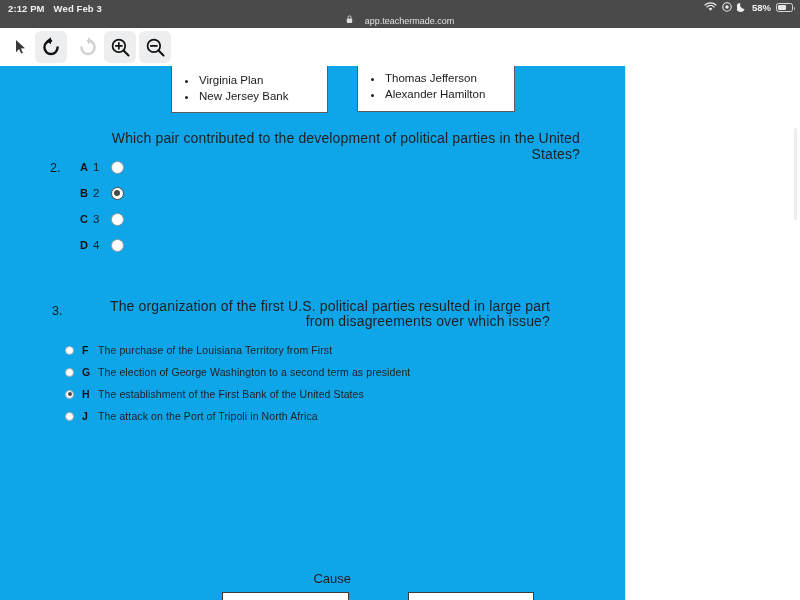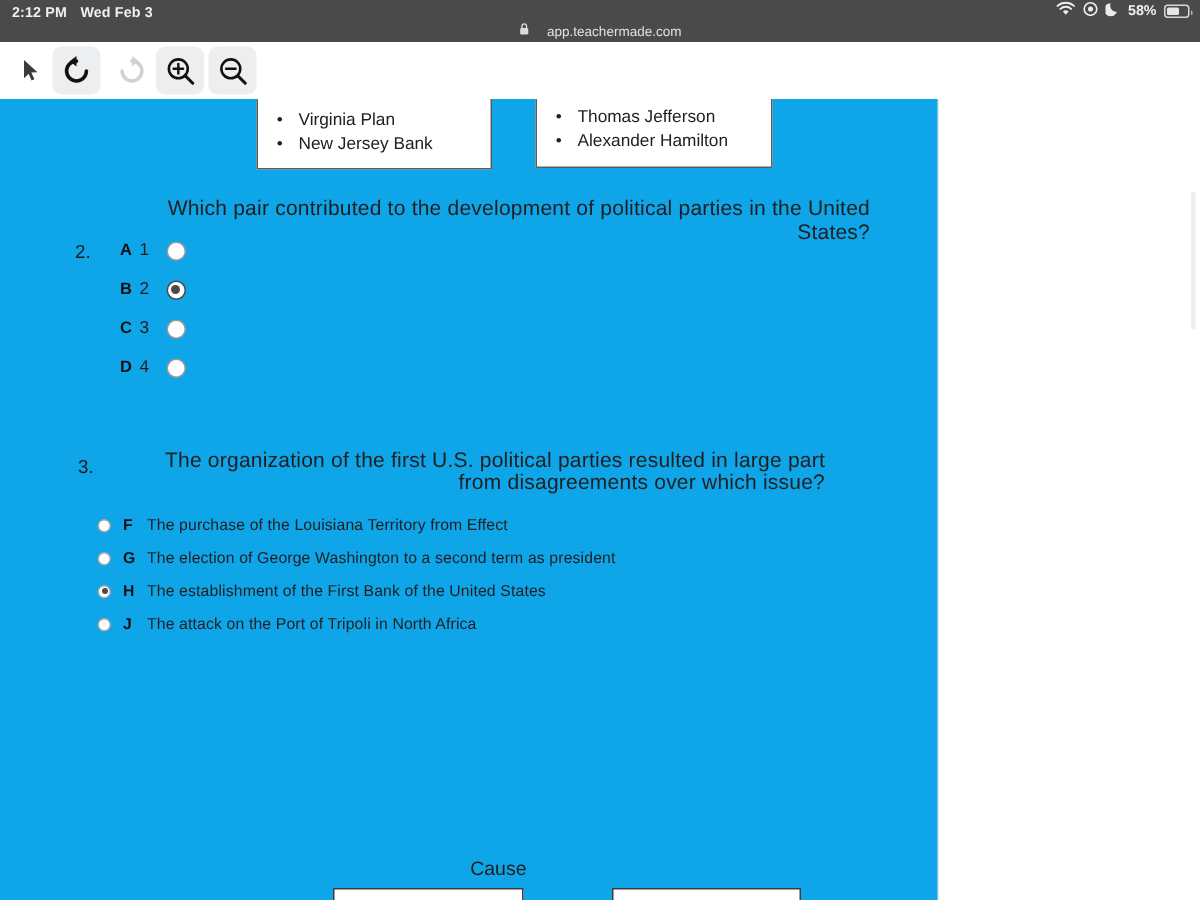--- a/index.html
+++ b/index.html
@@ -404,21 +404,21 @@
     </div>
   </div>
 
   <div class="q-stem q3-stem">The organization of the first U.S. political parties resulted in large part from disagreements over which issue?</div>
   <div class="q-number q3-number">3.</div>
 
   <div class="q3-opts">
     <div class="q3-opt">
       <span class="radio small"></span>
       <span class="q3-letter">F</span>
-      <span class="q3-text">The purchase of the Louisiana Territory from Effect</span>
+      <span class="q3-text">The purchase of the Louisiana Territory from First</span>
     </div>
     <div class="q3-opt">
       <span class="radio small"></span>
       <span class="q3-letter">G</span>
       <span class="q3-text">The election of George Washington to a second term as president</span>
     </div>
     <div class="q3-opt">
       <span class="radio small checked"></span>
       <span class="q3-letter">H</span>
       <span class="q3-text">The establishment of the First Bank of the United States</span>

